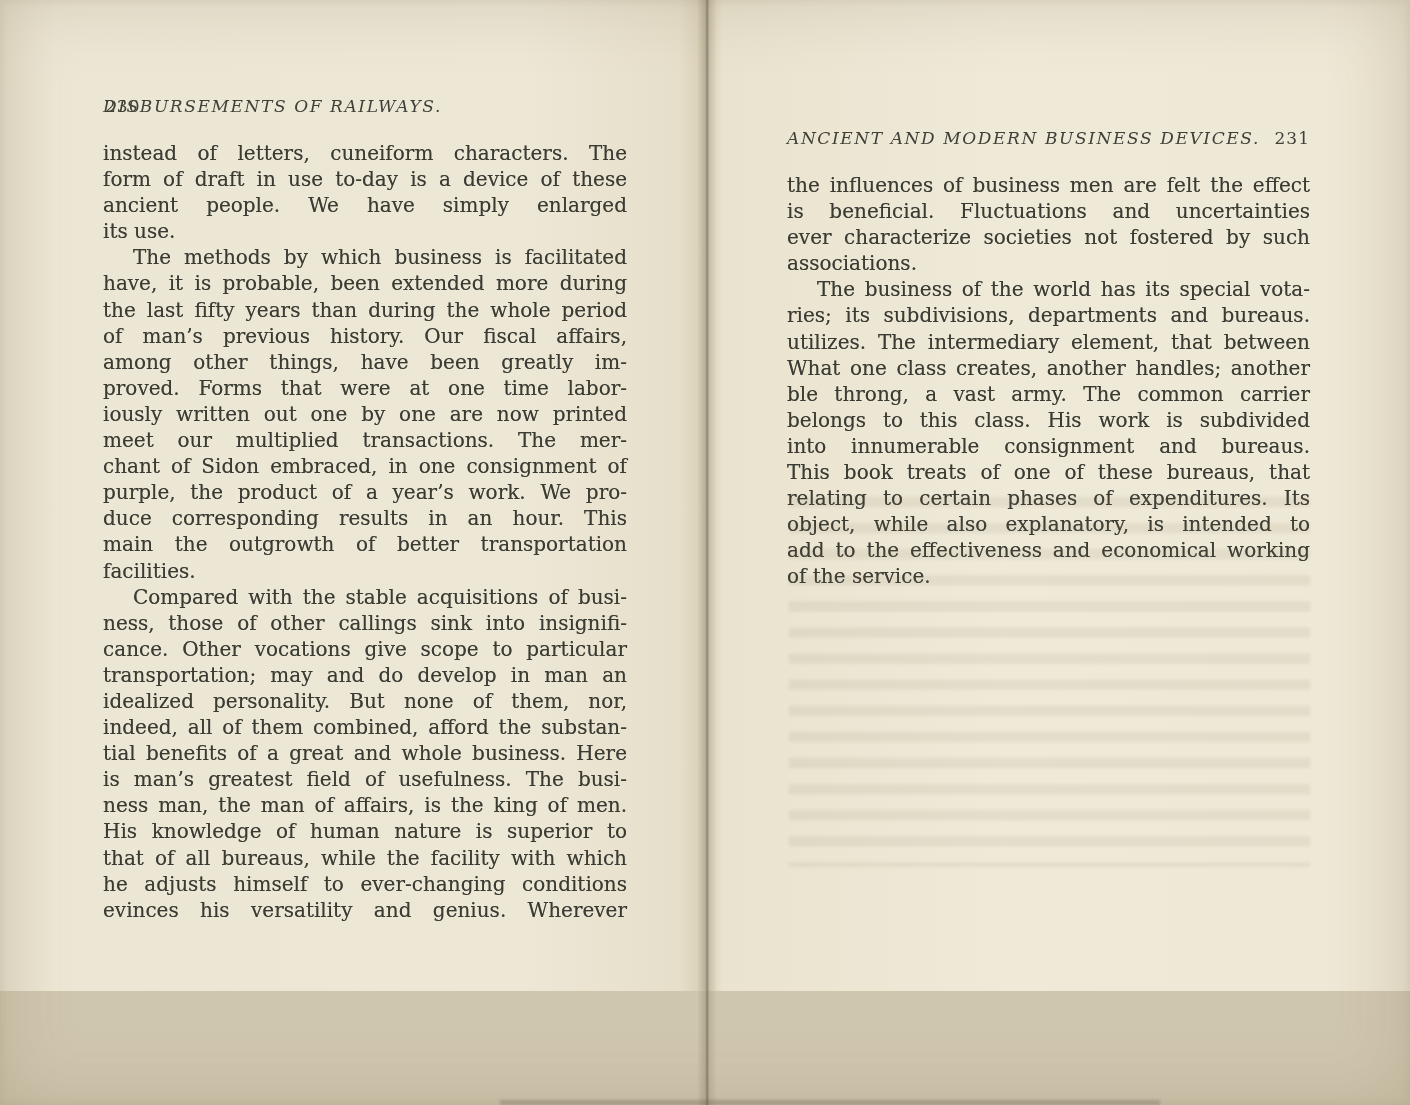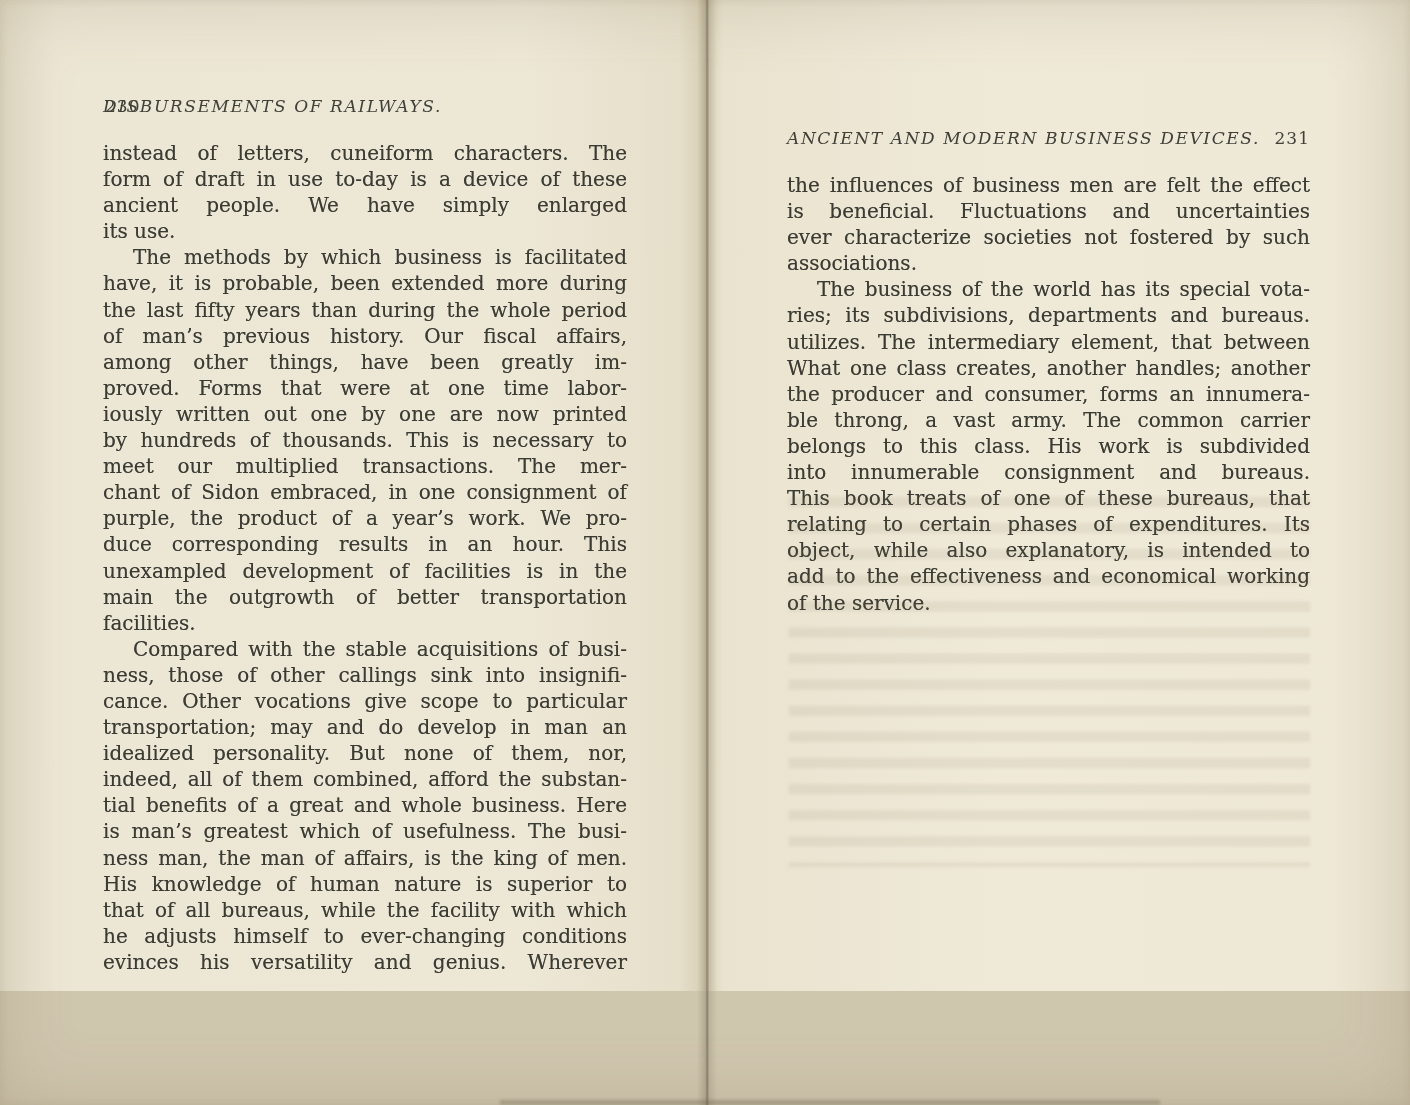--- a/index.html
+++ b/index.html
@@ -82,38 +82,36 @@
             <div class="line flush">its use.</div>
           </div>
           <div class="para">
             <div class="line indent">The methods by which business is facilitated</div>
             <div class="line">have, it is probable, been extended more during</div>
             <div class="line">the last fifty years than during the whole period</div>
             <div class="line">of man’s previous history.  Our fiscal affairs,</div>
             <div class="line">among other things, have been greatly im-</div>
             <div class="line">proved.  Forms that were at one time labor-</div>
             <div class="line">iously written out one by one are now printed</div>
-            <div class="line">by hundreds of thousands.  This is necessary to</div>
             <div class="line">meet our multiplied transactions.  The mer-</div>
             <div class="line">chant of Sidon embraced, in one consignment of</div>
             <div class="line">purple, the product of a year’s work.  We pro-</div>
             <div class="line">duce corresponding results in an hour.  This</div>
-            <div class="line">unexampled development of facilities is in the</div>
             <div class="line">main the outgrowth of better transportation</div>
             <div class="line flush">facilities.</div>
           </div>
           <div class="para">
             <div class="line indent">Compared with the stable acquisitions of busi-</div>
             <div class="line">ness, those of other callings sink into insignifi-</div>
             <div class="line">cance.  Other vocations give scope to particular</div>
             <div class="line">transportation; may and do develop in man an</div>
             <div class="line">idealized personality.  But none of them, nor,</div>
             <div class="line">indeed, all of them combined, afford the substan-</div>
             <div class="line">tial benefits of a great and whole business.  Here</div>
-            <div class="line">is man’s greatest which of usefulness.  The busi-</div>
+            <div class="line">is man’s greatest field of usefulness.  The busi-</div>
             <div class="line">ness man, the man of affairs, is the king of men.</div>
             <div class="line">His knowledge of human nature is superior to</div>
             <div class="line">that of all bureaus, while the facility with which</div>
             <div class="line">he adjusts himself to ever-changing conditions</div>
             <div class="line">evinces his versatility and genius.  Wherever</div>
           </div>
         </div>
     </div>
   </div>
 
@@ -128,21 +126,20 @@
             <div class="line">the influences of business men are felt the effect</div>
             <div class="line">is beneficial.  Fluctuations and uncertainties</div>
             <div class="line">ever characterize societies not fostered by such</div>
             <div class="line flush">associations.</div>
           </div>
           <div class="para">
             <div class="line indent">The business of the world has its special vota-</div>
             <div class="line">ries; its subdivisions, departments and bureaus.</div>
             <div class="line">utilizes.  The intermediary element, that between</div>
             <div class="line">What one class creates, another handles; another</div>
-            <div class="line">the producer and consumer, forms an innumera-</div>
             <div class="line">ble throng, a vast army.  The common carrier</div>
             <div class="line">belongs to this class.  His work is subdivided</div>
             <div class="line">into innumerable consignment and bureaus.</div>
             <div class="line">This book treats of one of these bureaus, that</div>
             <div class="line">relating to certain phases of expenditures.  Its</div>
             <div class="line">object, while also explanatory, is intended to</div>
             <div class="line">add to the effectiveness and economical working</div>
             <div class="line flush">of the service.</div>
           </div>
         </div>

